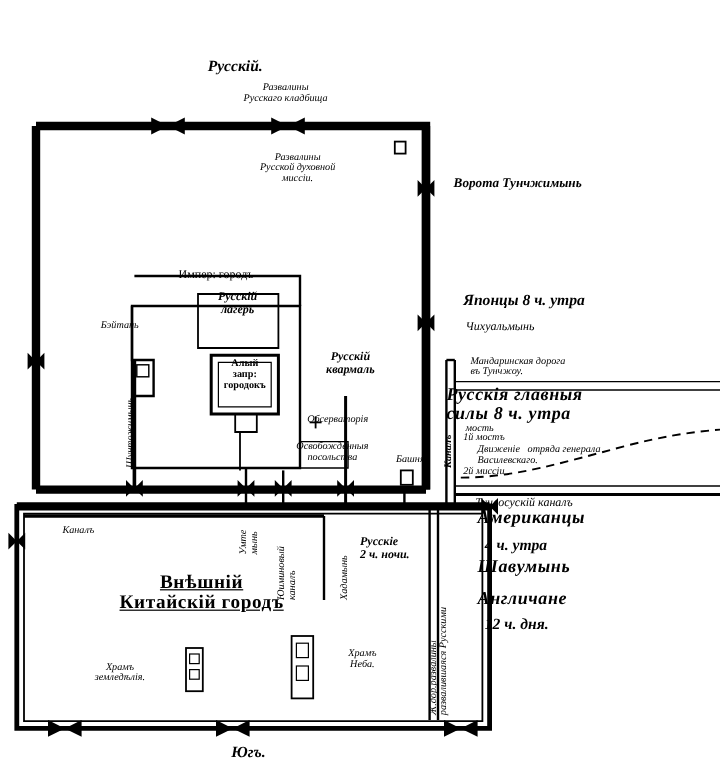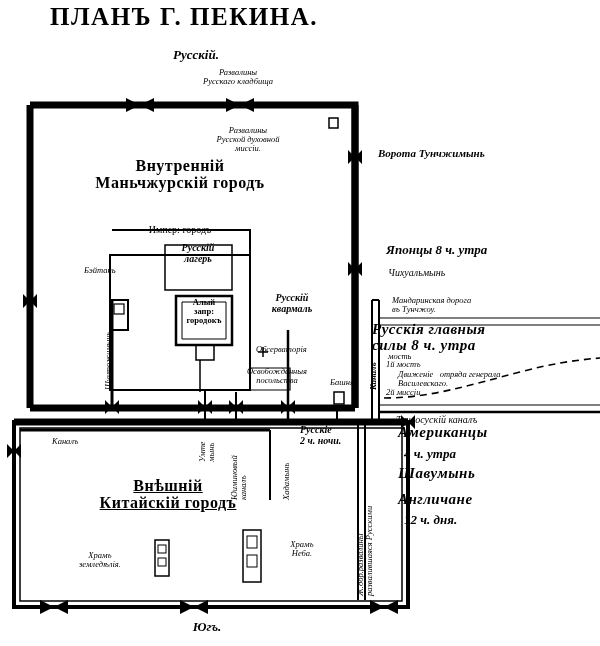--- a/index.html
+++ b/index.html
@@ -110,33 +110,30 @@
       <path d="M229 400 L236 407 L229 414 Z M236 407 L243 400 L243 414 Z"></path>
       <path d="M281 400 L288 407 L281 414 Z M288 407 L295 400 L295 414 Z"></path>
       <path d="M7 444 L14 451 L7 458 Z M14 451 L21 444 L21 458 Z"></path>
       <path d="M40 600 L54 607 L40 614 Z M54 607 L68 600 L68 614 Z"></path>
       <path d="M180 600 L194 607 L180 614 Z M194 607 L208 600 L208 614 Z"></path>
       <path d="M370 600 L384 607 L370 614 Z M384 607 L398 600 L398 614 Z"></path>
       <path d="M401 415 L408 422 L401 429 Z M408 422 L415 415 L415 429 Z"></path>
     </g>
   </svg>
 
-  <div class="lbl title" style="left:50px;top:4px;">ПЛАНЪ Г. ПЕКИНА.</div>
 
   <div class="lbl med ital ctr" style="left:196px;top:48px;">Русскій.</div>
   <div class="lbl med ital ctr" style="left:207px;top:620px;">Югъ.</div>
 
   <div class="lbl xs ital ctr" style="left:238px;top:68px;">Развалины
 Русскаго кладбища</div>
   <div class="lbl xs ital ctr" style="left:248px;top:126px;">Развалины
 Русской духовной
 миссіи.</div>
 
-  <div class="lbl big ctr" style="left:180px;top:158px;">Внутренній
-Маньчжурскій городъ</div>
   <div class="lbl big ctr" style="left:168px;top:478px;text-decoration:underline;">Внѣшній
 Китайскій городъ</div>
 
   <div class="lbl sm ctr" style="left:180px;top:225px;">Импер: городъ</div>
   <div class="lbl sm ital ctr" style="left:198px;top:243px;font-weight:bold;">Русскій
 лагерь</div>
   <div class="lbl xs ctr" style="left:204px;top:298px;font-weight:bold;">Алый
 запр:
 городокъ</div>
   <div class="lbl sm ital ctr" style="left:292px;top:293px;font-weight:bold;">Русскій
@@ -178,16 +175,16 @@
   <div class="lbl xs ital" style="left:398px;top:370px;">Движеніе   отряда генерала
 Василевскаго.</div>
   <div class="lbl xs ital" style="left:388px;top:352px;">мость</div>
 
   <div class="lbl big ital" style="left:398px;top:425px;font-size:15px;">Американцы</div>
   <div class="lbl med ital" style="left:404px;top:447px;">4 ч. утра</div>
   <div class="lbl big ital" style="left:398px;top:466px;font-size:15px;">Шавумынь</div>
   <div class="lbl big ital" style="left:398px;top:492px;font-size:15px;">Англичане</div>
   <div class="lbl med ital" style="left:404px;top:513px;">12 ч. дня.</div>
 
-  <div class="lbl sm ital" style="left:300px;top:425px;font-weight:bold;font-style:italic;">Русскіе
+  <div class="lbl sm ital" style="left:300px;top:447px;font-weight:bold;font-style:italic;">Русскіе
 2 ч. ночи.</div>
 
 </div>
 
 </body></html>

